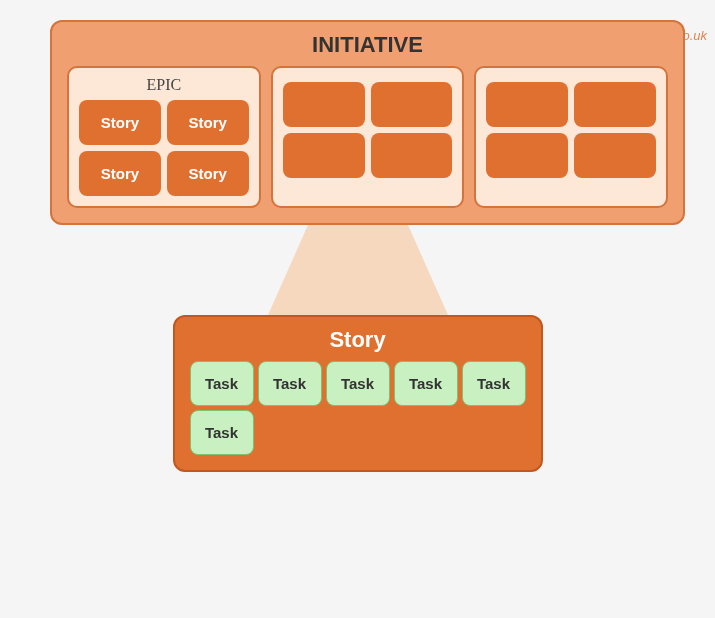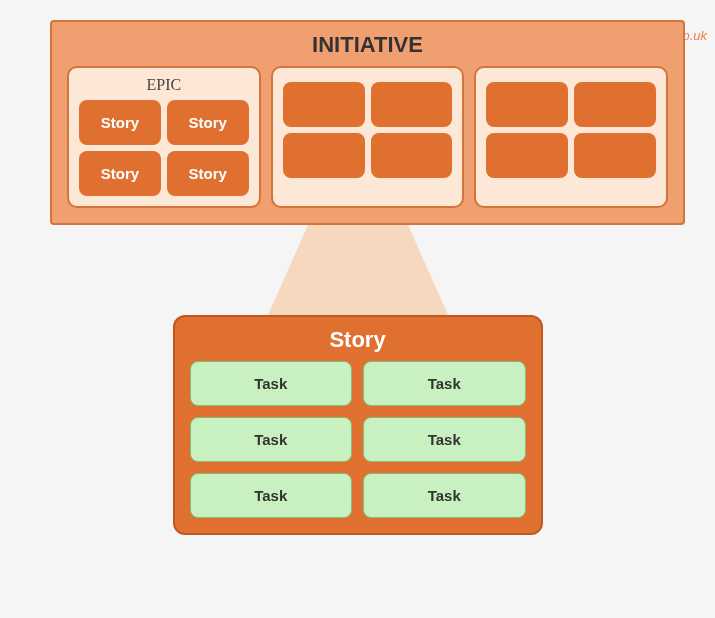--- a/index.html
+++ b/index.html
@@ -17,21 +17,21 @@
       top: 20px;
       left: 30px;
       right: 30px;
       width: 655px;
     }
 
     
     .initiative-box {
       background: #f0a070;
       border: 2px solid #d4733a;
-      border-radius: 4px;
+      border-radius: 12px;
       padding: 10px 15px 15px 15px;
       position: relative;
       margin-left: 20px;
     }
 
     .initiative-label {
       text-align: center;
       font-size: 22px;
       font-weight: bold;
       color: #333;
@@ -110,22 +110,22 @@
     .story-expanded-label {
       text-align: center;
       font-size: 22px;
       font-weight: bold;
       color: #fff;
       margin-bottom: 8px;
     }
 
     .tasks-grid {
       display: grid;
-      grid-template-columns: 1fr 1fr;
-      gap: 11px;
+      grid-template-columns: 1fr 1fr 1fr 1fr 1fr;
+      gap: 4px;
     }
 
     .task-card {
       background: #c8f0c0;
       border: 1px solid #80c070;
       border-radius: 8px;
       padding: 8px 6px;
       text-align: center;
       font-size: 15px;
       color: #333;

